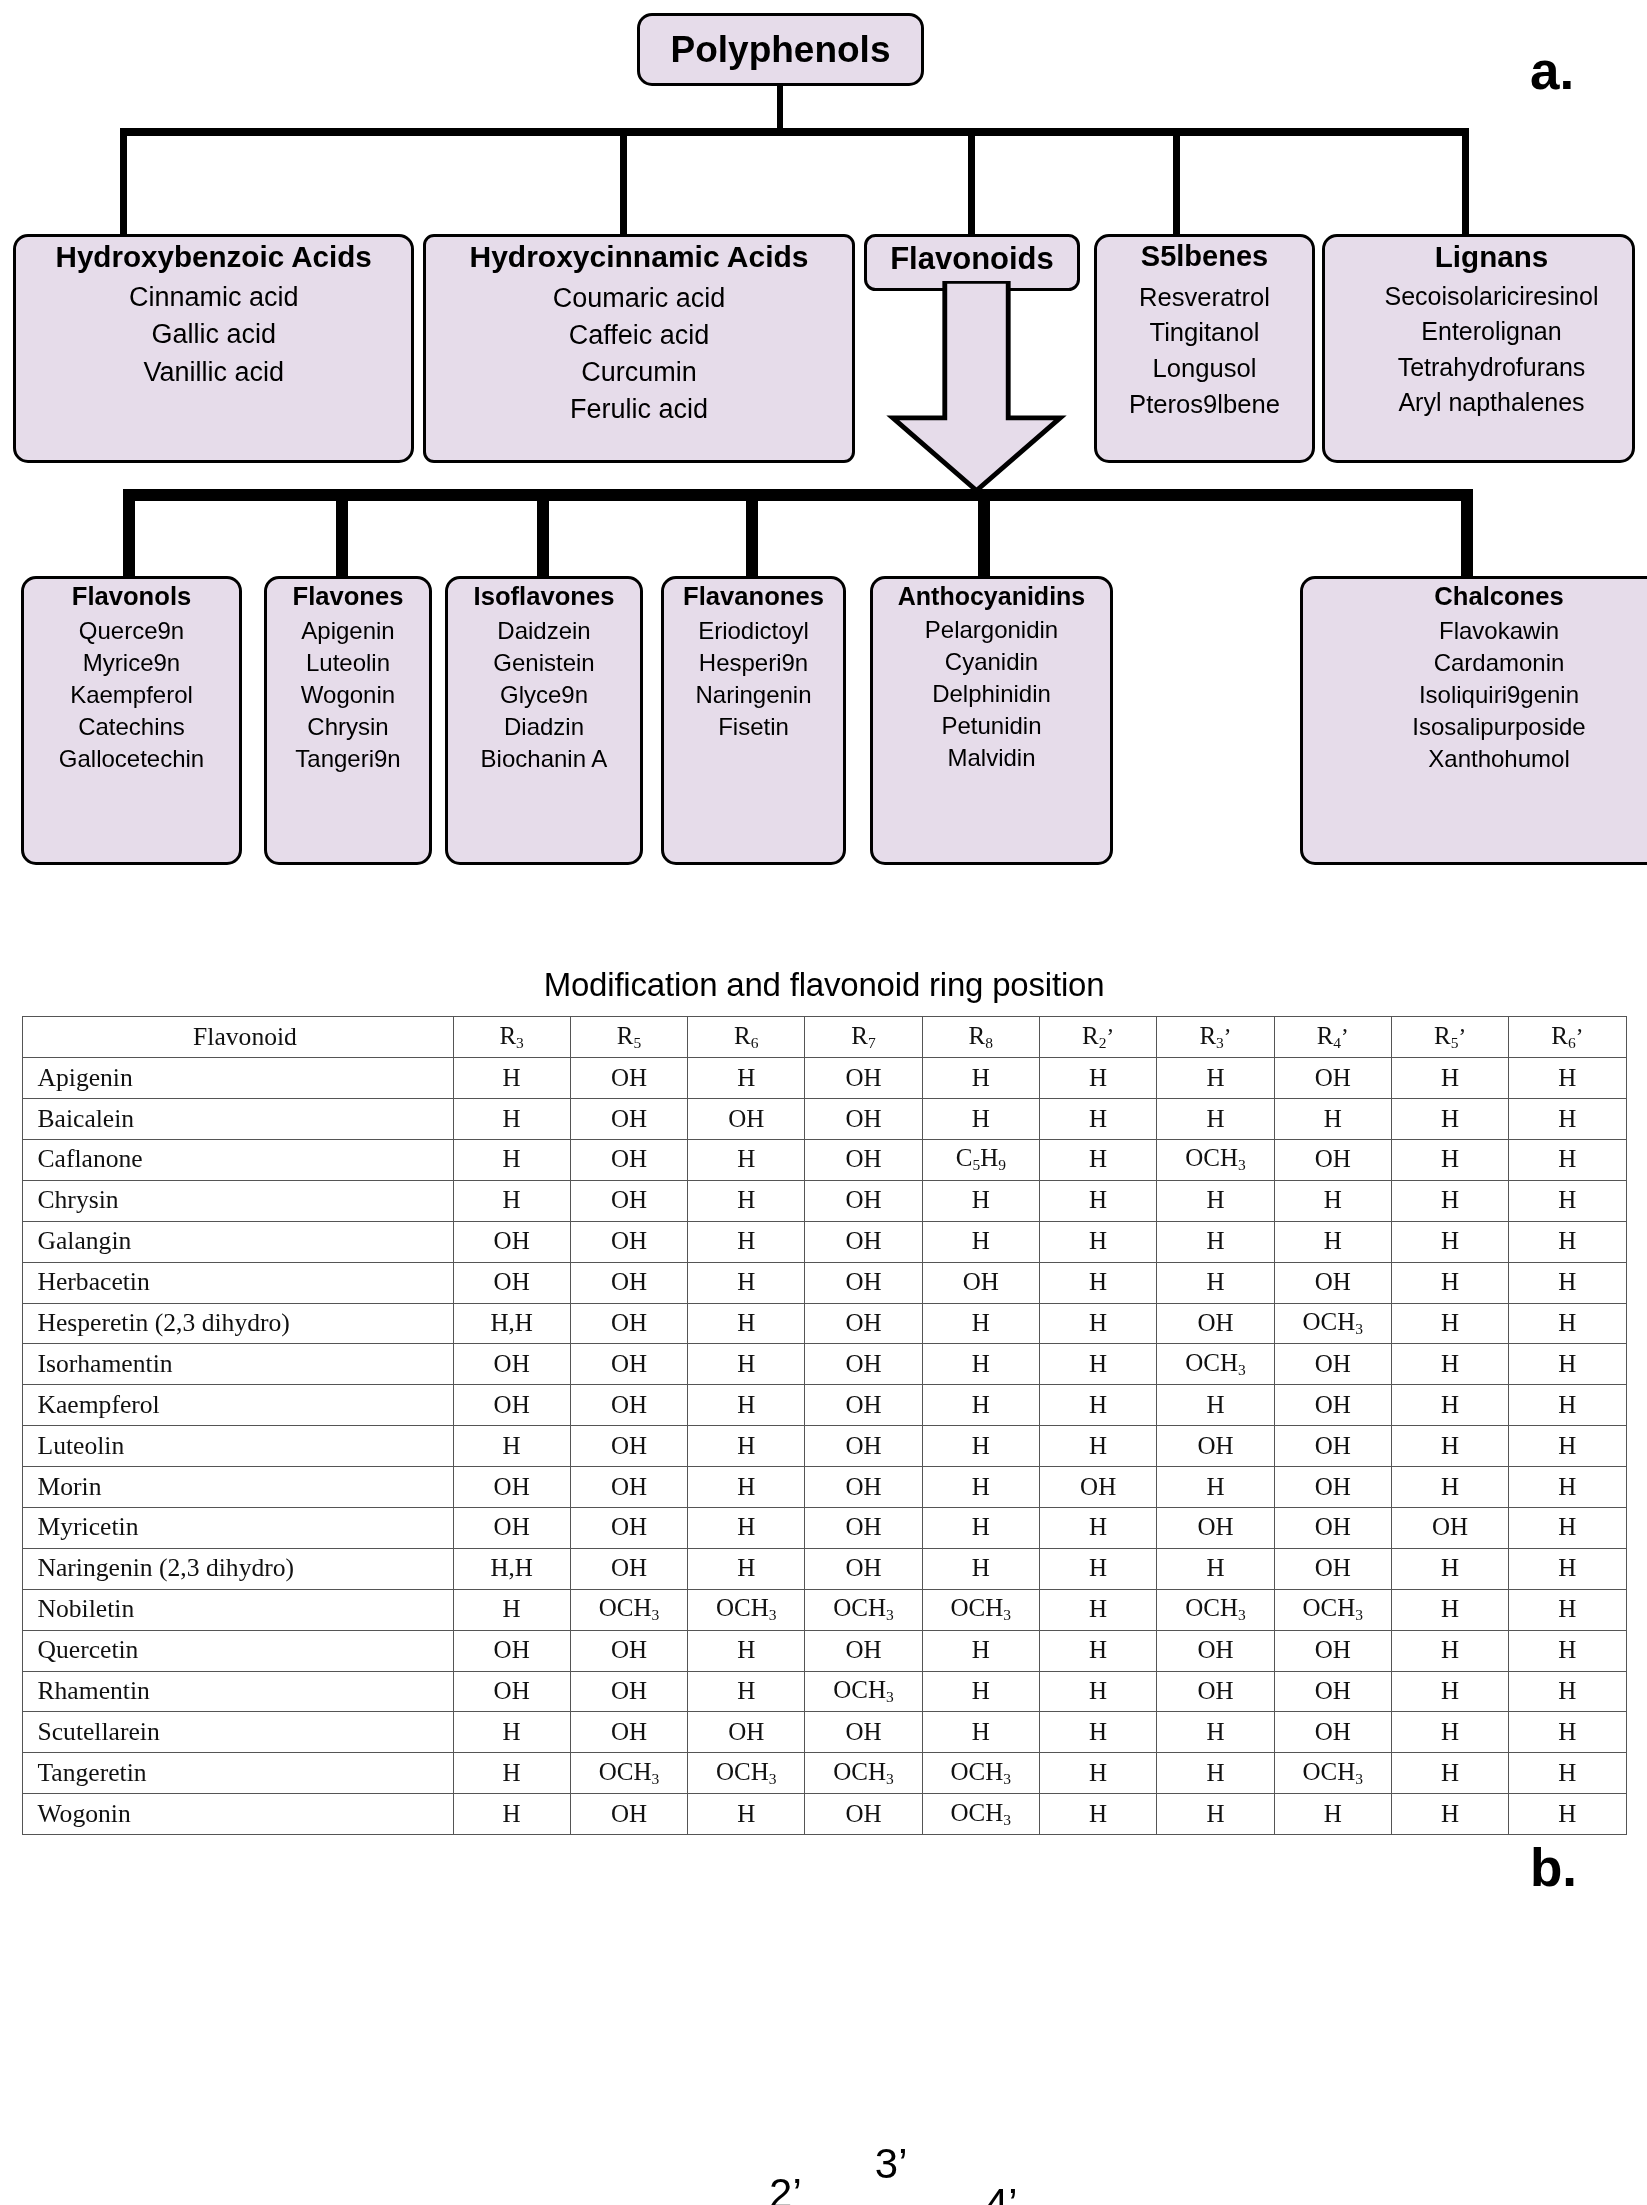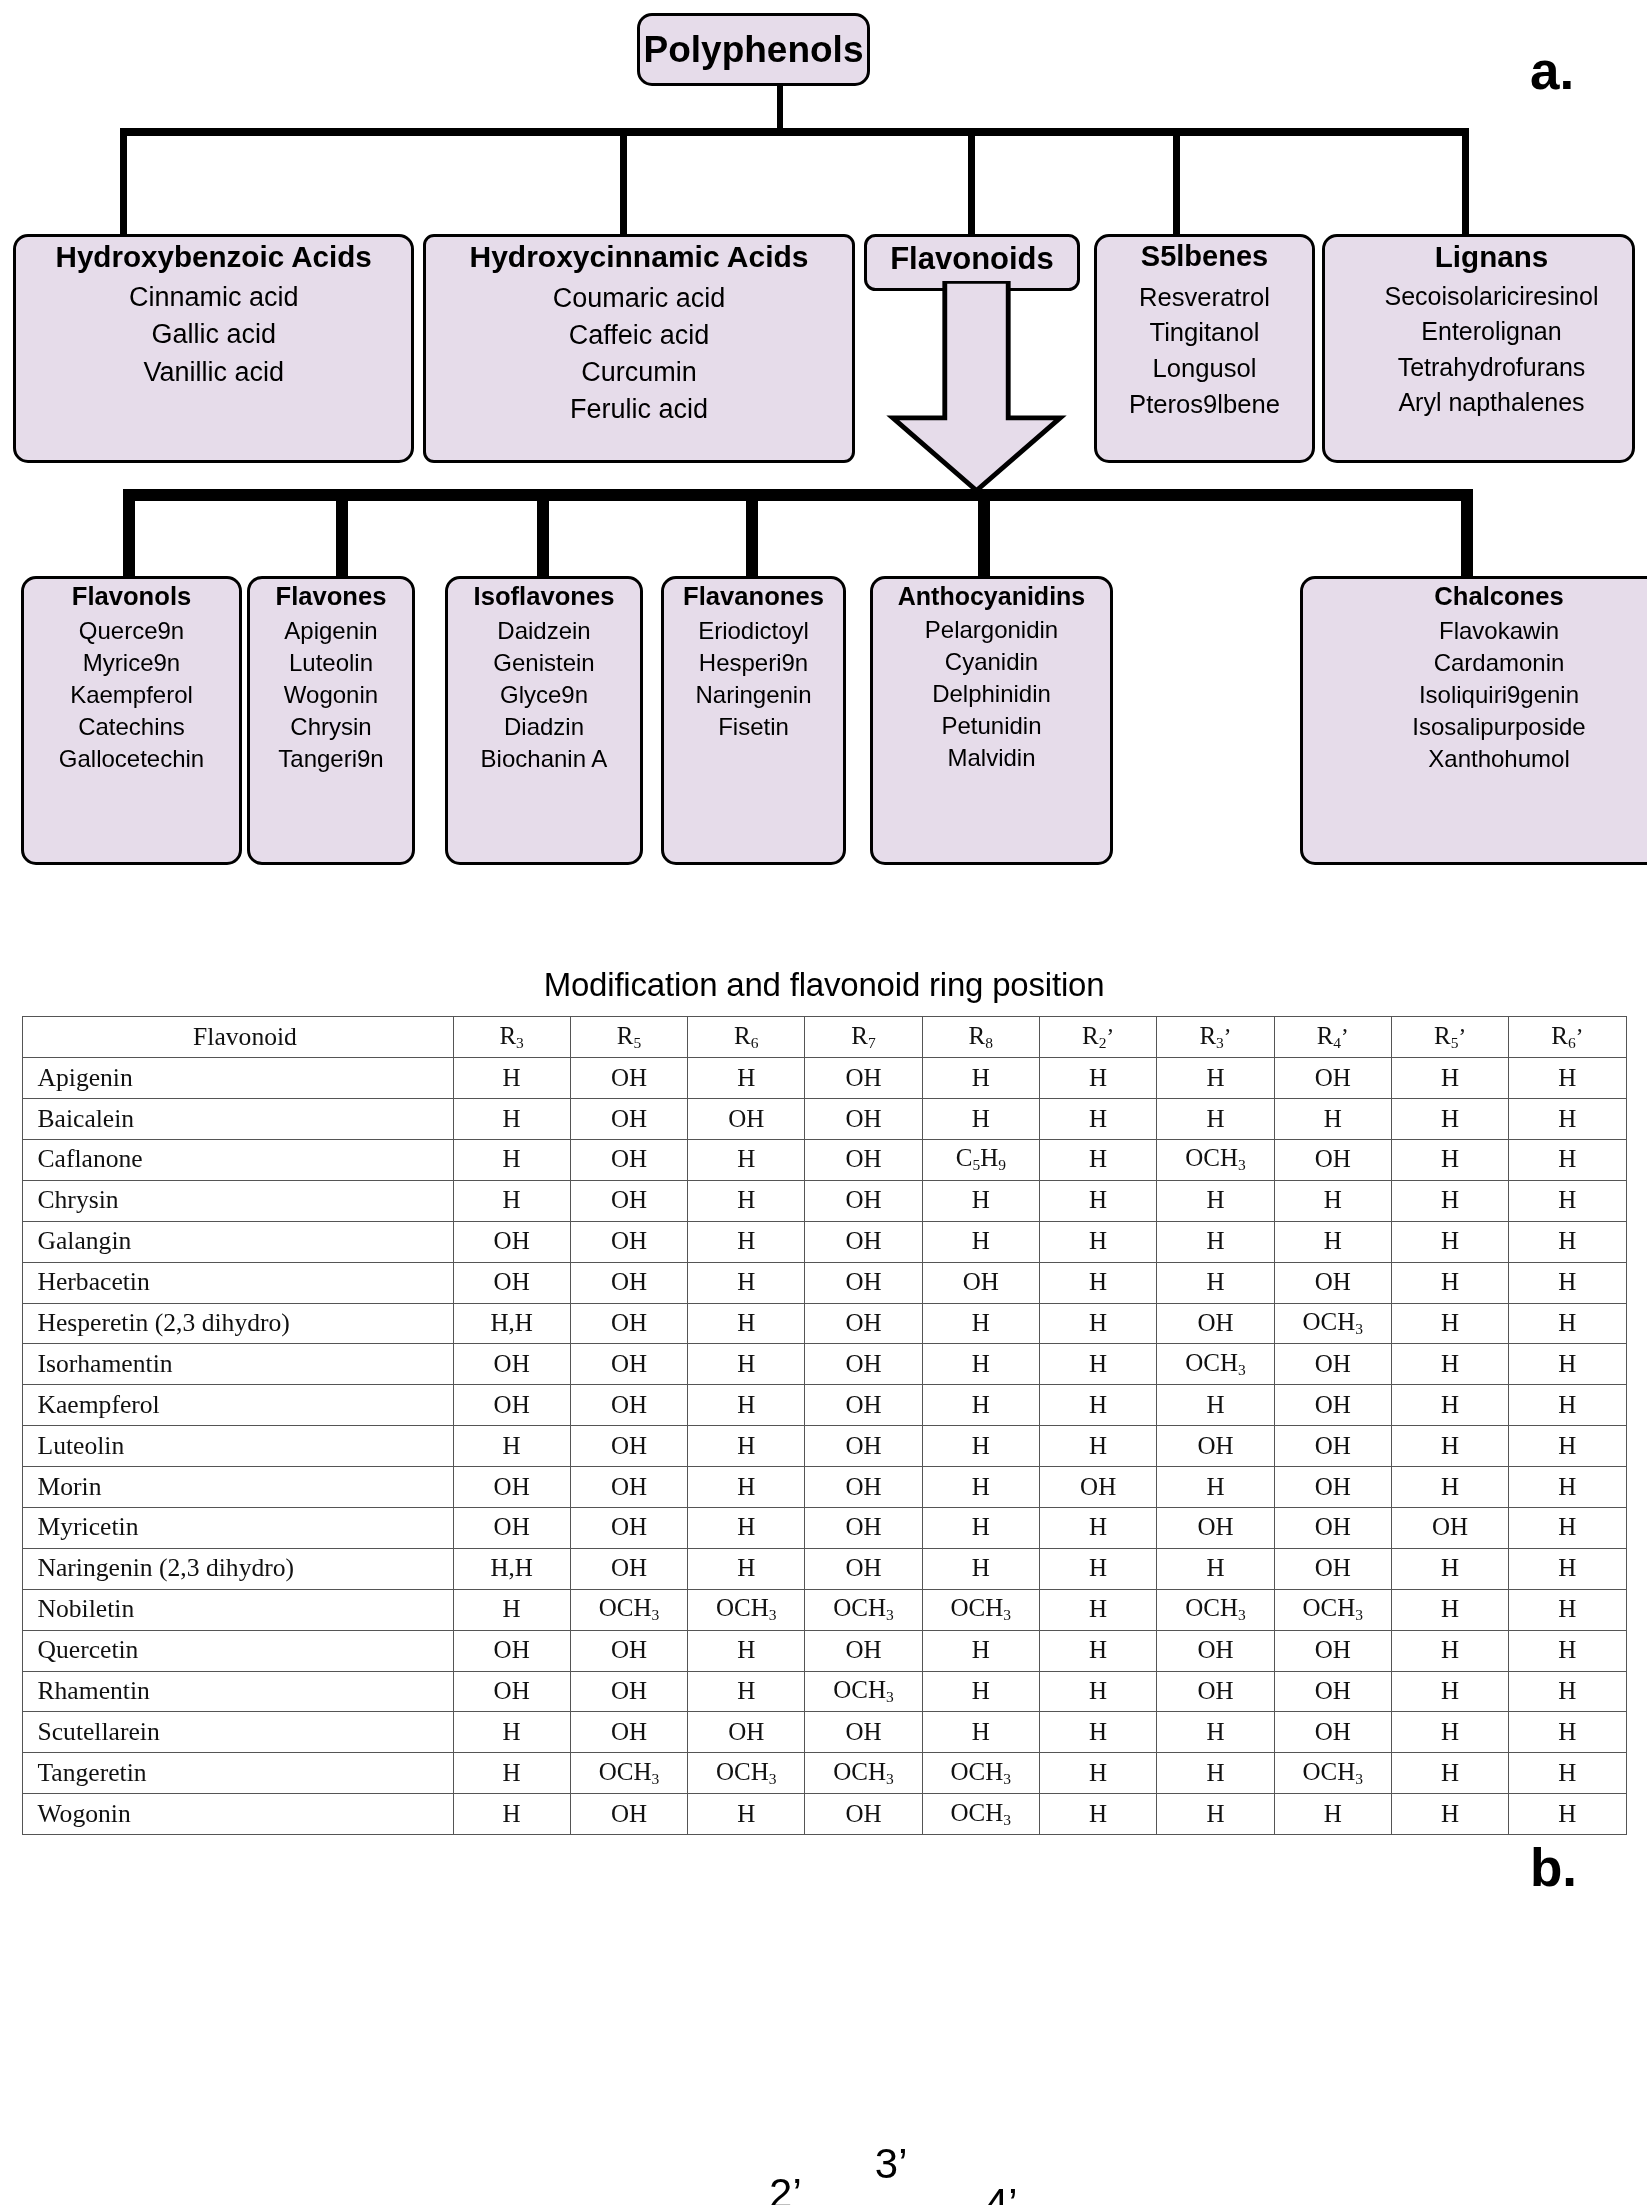--- a/index.html
+++ b/index.html
@@ -33,21 +33,21 @@
   .node .title{
     font-weight:700; text-align:center; width:100%;
     line-height:1.06; white-space:nowrap;
   }
   .node .item{
     text-align:center; width:100%; line-height:1.02;
     white-space:nowrap;
   }
 
   
-  #node-root{ left:637px; top:13.2px; width:233px; height:73px;
+  #node-root{ left:637px; top:13.2px; width:287px; height:73px;
               justify-content:center; padding-top:0;}
   #node-root .title{ font-size:37px; }
 
   
   .r2{ top:234px; height:229px; }
   .r2 .title{ font-size:30px; margin-bottom:2.6px;}
   .r2 .item{ font-size:27px; margin-top:9.7px;}
 
   #node-hba{ left:13.2px;   width:401px; }
   #node-hba .title{ font-size:29.6px; }
@@ -61,21 +61,21 @@
   #node-lign{ left:1322px; width:313px;padding-left:26px; }
   #node-lign .title{ font-size:29.6px; }
   #node-lign .item{ font-size:25px; }
 
   
   .r3{ top:576px; height:289px; }
   .r3 .title{ font-size:25.6px; margin-bottom:1.8px;}
   .r3 .item{ font-size:24px; margin-top:7.5px;}
 
   #node-flavonols{ left:21px;   width:221px; }
-  #node-flavones{  left:247px;  width:168px; }
+  #node-flavones{  left:264px;  width:168px; }
   #node-isofl{     left:445px; width:198px; }
   #node-flavanones{left:661px; width:185px; }
   #node-antho{     left:864px; width:243px;margin-left:6px; }
   #node-antho .title{ font-size:25px; }
   #node-chalc{     left:1300px; width:398px; }
 
   
   .ln{ position:absolute; background:#000; }
 
   

